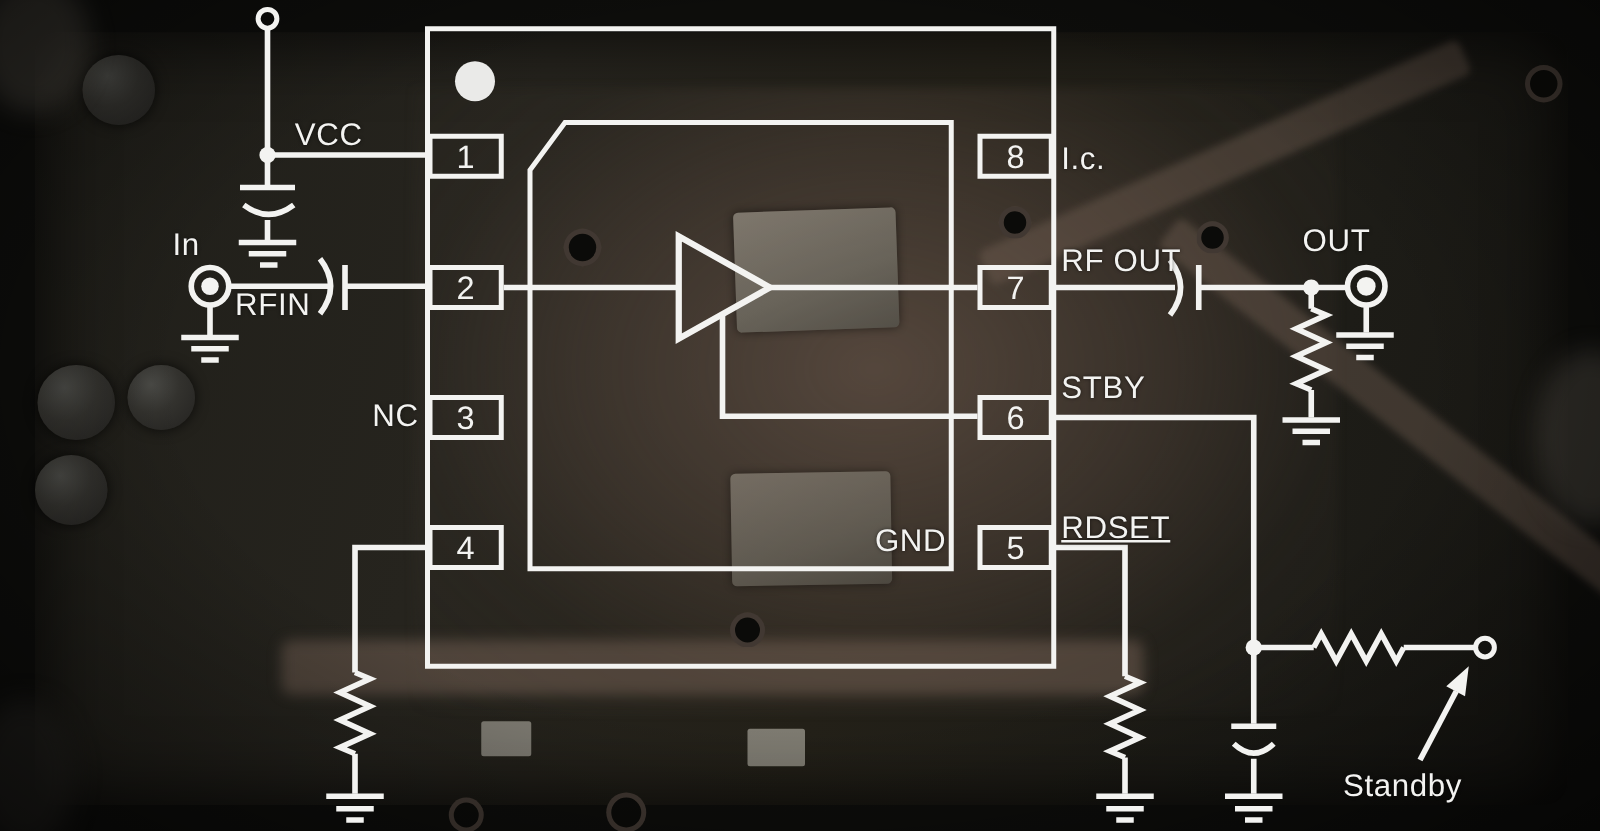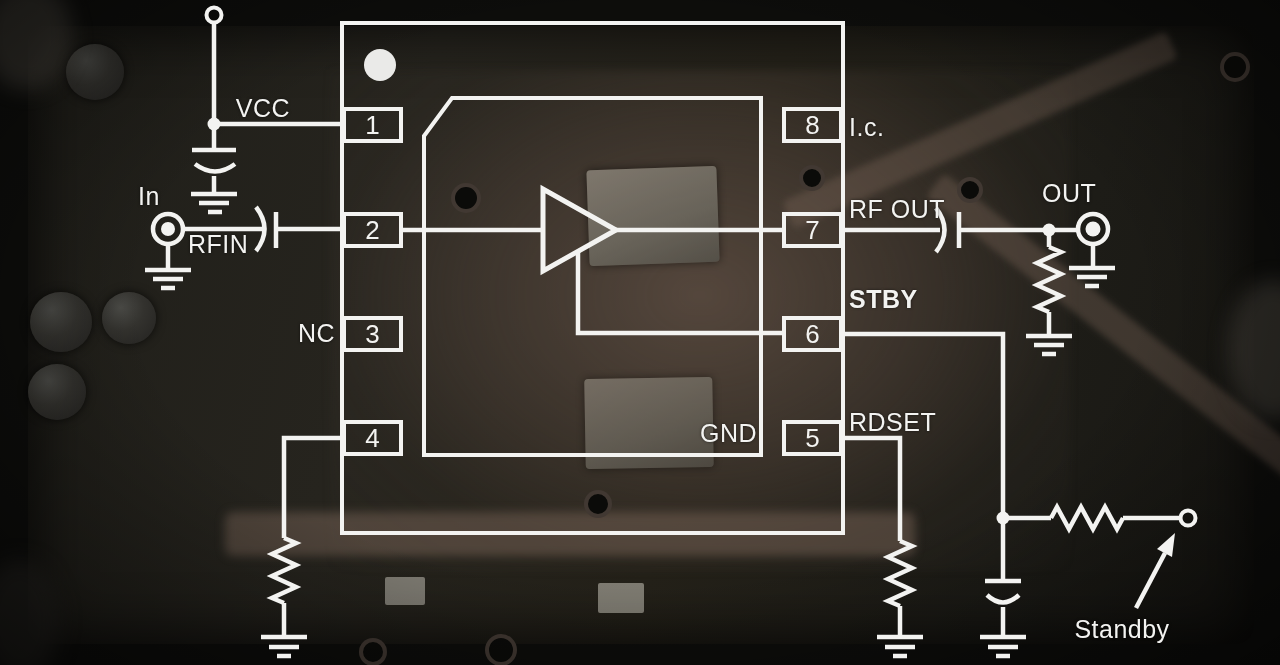--- a/index.html
+++ b/index.html
@@ -219,20 +219,20 @@
     </div>
   <div class="pin-box" style="left:782px;top:420px;">
       <span>5</span>
     </div>
 
   <div class="lbl" style="left:188px;top:93px;width:150px;text-align:center;">VCC</div>
   <div class="lbl" style="left:188px;top:193px;width:150px;text-align:left;margin-top:36px;">RFIN</div>
   <div class="lbl" style="left:185px;top:318px;width:150px;text-align:right;">NC</div>
   <div class="lbl" style="left:849px;top:112px;">I.c.</div>
   <div class="lbl" style="left:849px;top:194px;">RF OUT</div>
-  <div class="lbl" style="left:849px;top:284px;font-weight:bold;">STBY</div>
-  <div class="lbl" style="left:849px;top:407px;">RDSET</div>
+  <div class="lbl" style="left:849px;top:295px;">STBY</div>
+  <div class="lbl" style="left:849px;top:407px;text-decoration:underline;">RDSET</div>
   <div class="lbl" style="left:607px;top:418px;width:150px;">GND</div>
   <div class="lbl" style="left:138px;top:181px;width:60px;text-align:left;">In</div>
   <div class="lbl" style="left:1042px;top:178px;width:100px;text-align:left;">OUT</div>
   <div class="lbl" style="left:1052px;top:614px;width:140px;text-align:center;">Standby</div>
 
 </div>
 
 </body></html>

